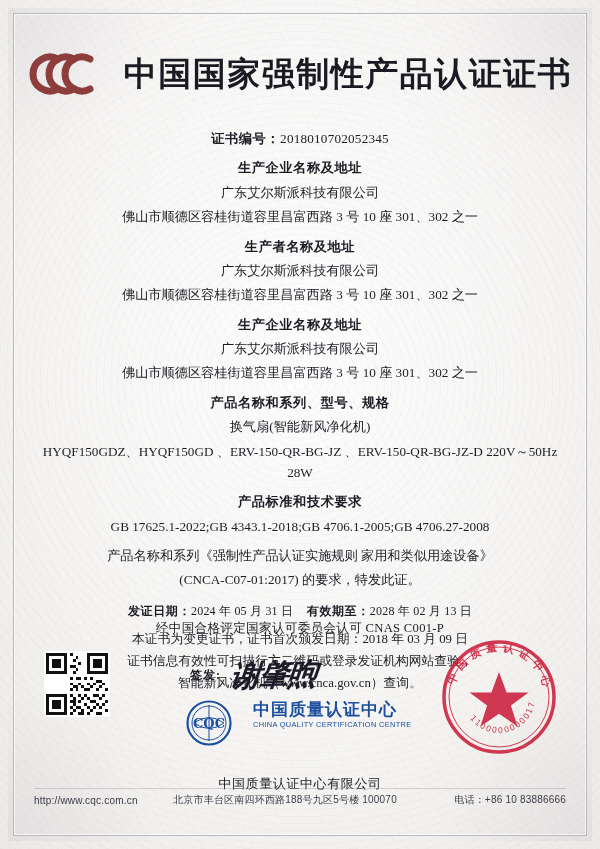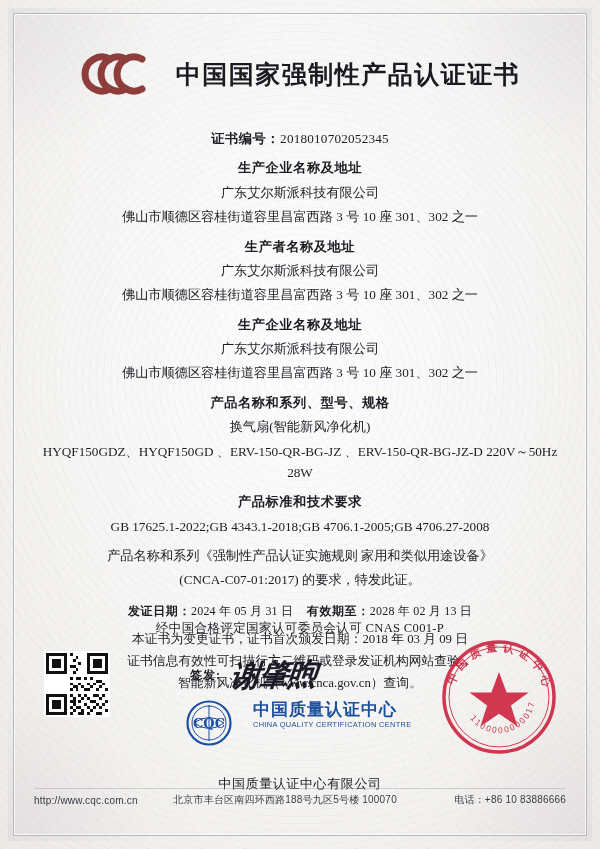--- a/index.html
+++ b/index.html
@@ -63,21 +63,21 @@
     gap: 18px;
   }
   .ccc-logo {
     width: 78px;
     height: 52px;
     position: relative;
     flex: none;
   }
   .ccc-logo svg { display: block; }
   .title-cn {
-    font-size: 25px;
+    font-size: 33px;
     font-weight: bold;
     letter-spacing: 1.5px;
     color: #1a1a22;
     font-family: Liberation Serif, serif;
     white-space: nowrap;
   }
 
   
   .content {
     position: absolute;

